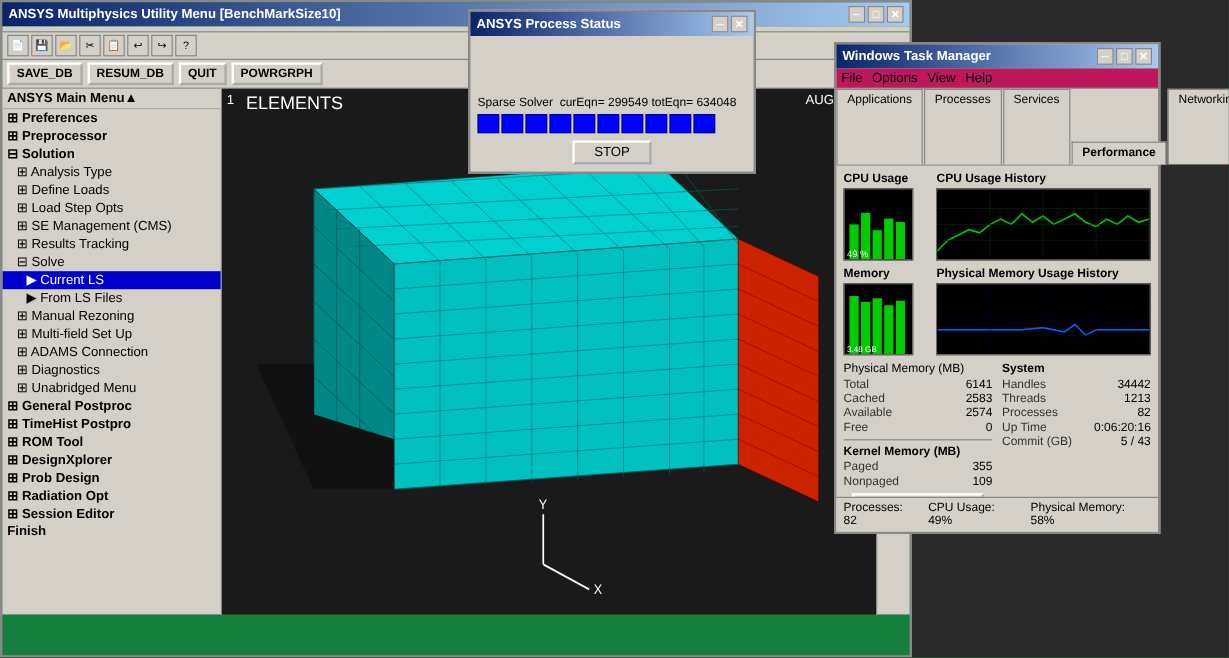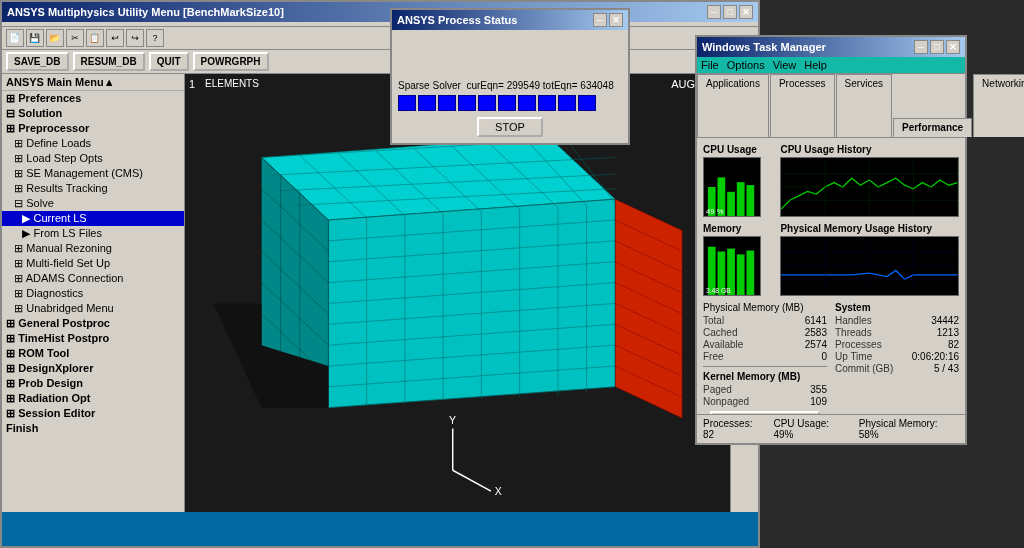--- a/index.html
+++ b/index.html
@@ -12,21 +12,21 @@
       font-size: 11px;
       position: relative;
     }
 
     
     .ansys-main {
       position: absolute;
       top: 0; left: 0;
       width: 760px;
       height: 548px;
-      background: #0369a1;
+      background: #15803d;
       border: 2px solid #888;
     }
 
     .title-bar {
       background: linear-gradient(to right, #0a246a, #a6caf0);
       color: white;
       padding: 3px 5px;
       font-size: 11px;
       font-weight: bold;
       display: flex;
@@ -263,21 +263,21 @@
       display: flex;
       justify-content: space-between;
       align-items: center;
       height: 20px;
     }
 
     .tm-menu {
       display: flex;
       gap: 8px;
       padding: 2px 4px;
-      background: #14b8a6;
+      background: #be185d;
       border-bottom: 1px solid #888;
       font-size: 11px;
     }
 
     .tm-tabs {
       display: flex;
       background: #d4d0c8;
       border-bottom: 1px solid #888;
     }
 
@@ -435,22 +435,23 @@
 
   <div class="main-content">
 
     <div class="sidebar">
       <div class="sidebar-header">
         <span>ANSYS Main Menu</span>
         <span>▲</span>
       </div>
 
       <div class="sidebar-item level1">⊞ Preferences</div>
+      <div class="sidebar-item level1">⊞ Preprocessor</div>
       <div class="sidebar-item level1">⊟ Solution</div>
-      <div class="sidebar-item level1">⊞ Preprocessor</div>
+      <div class="sidebar-item level2">⊞ Analysis Type</div>
       <div class="sidebar-item level2">⊞ Define Loads</div>
       <div class="sidebar-item level2">⊞ Load Step Opts</div>
       <div class="sidebar-item level2">⊞ SE Management (CMS)</div>
       <div class="sidebar-item level2">⊞ Results Tracking</div>
       <div class="sidebar-item level2">⊟ Solve</div>
       <div class="sidebar-item level3 highlighted">▶ Current LS</div>
       <div class="sidebar-item level3">▶ From LS Files</div>
       <div class="sidebar-item level2">⊞ Manual Rezoning</div>
       <div class="sidebar-item level2">⊞ Multi-field Set Up</div>
       <div class="sidebar-item level2">⊞ ADAMS Connection</div>
@@ -461,21 +462,21 @@
       <div class="sidebar-item level1">⊞ ROM Tool</div>
       <div class="sidebar-item level1">⊞ DesignXplorer</div>
       <div class="sidebar-item level1">⊞ Prob Design</div>
       <div class="sidebar-item level1">⊞ Radiation Opt</div>
       <div class="sidebar-item level1">⊞ Session Editor</div>
       <div class="sidebar-item level1">Finish</div>
     </div>
 
     <div class="viewport">
       <div class="viewport-label">1</div>
-      <span style="position:absolute;top:4px;left:20px;color:white;font-size:10px;">ELEMENTS</span>
+      <span style="position:absolute;top:4px;left:20px;color:white;font-size:15px;">ELEMENTS</span>
       <span style="position:absolute;top:4px;right:35px;color:white;font-size:11px;">AUG</span>
 
       
       <svg class="mesh-svg" viewBox="0 0 570 420" preserveAspectRatio="none">
 
         <rect width="570" height="420" fill="#1a1a1a"></rect>
 
         <polygon points="80,80 380,60 450,120 150,140" fill="#00d0d0" stroke="#005555" stroke-width="0.5"></polygon>
 
         <polygon points="80,80 150,140 150,320 80,260" fill="#008888" stroke="#004444" stroke-width="0.5"></polygon>

